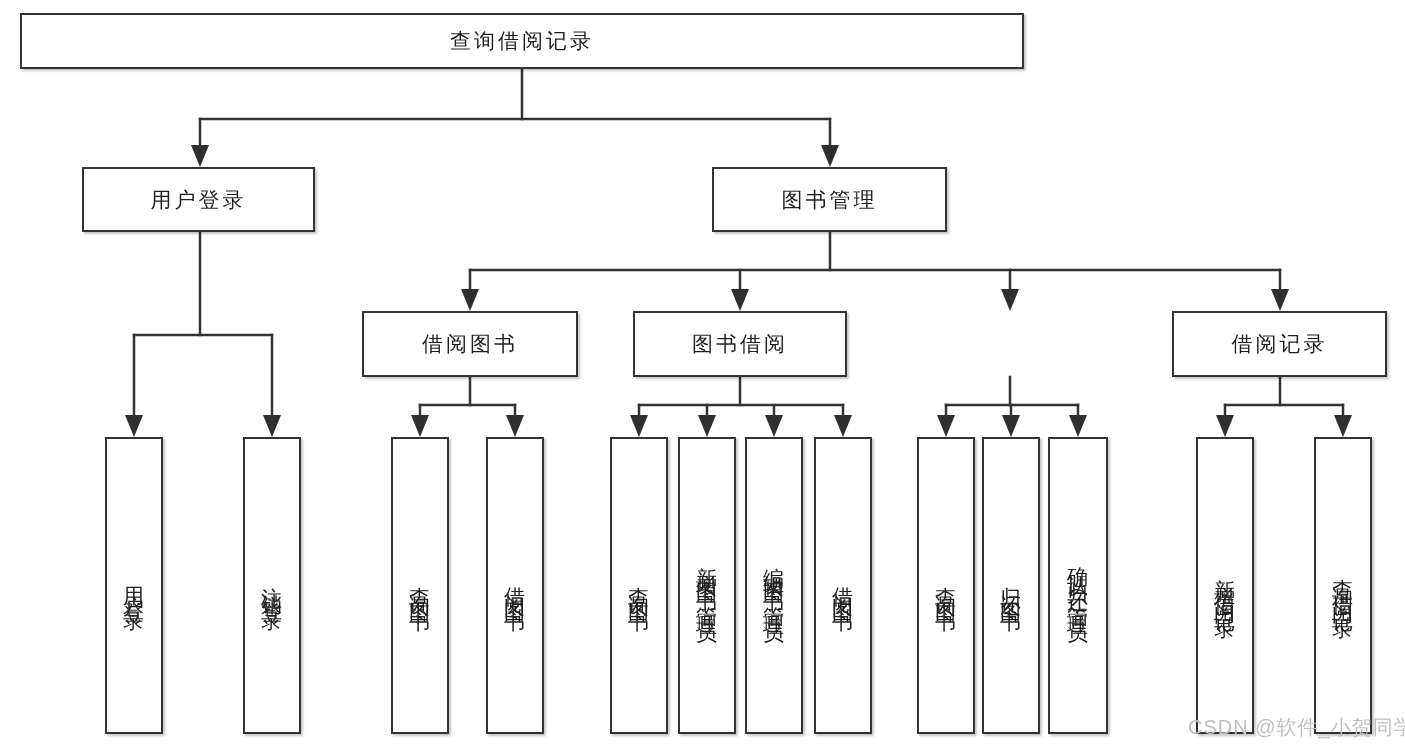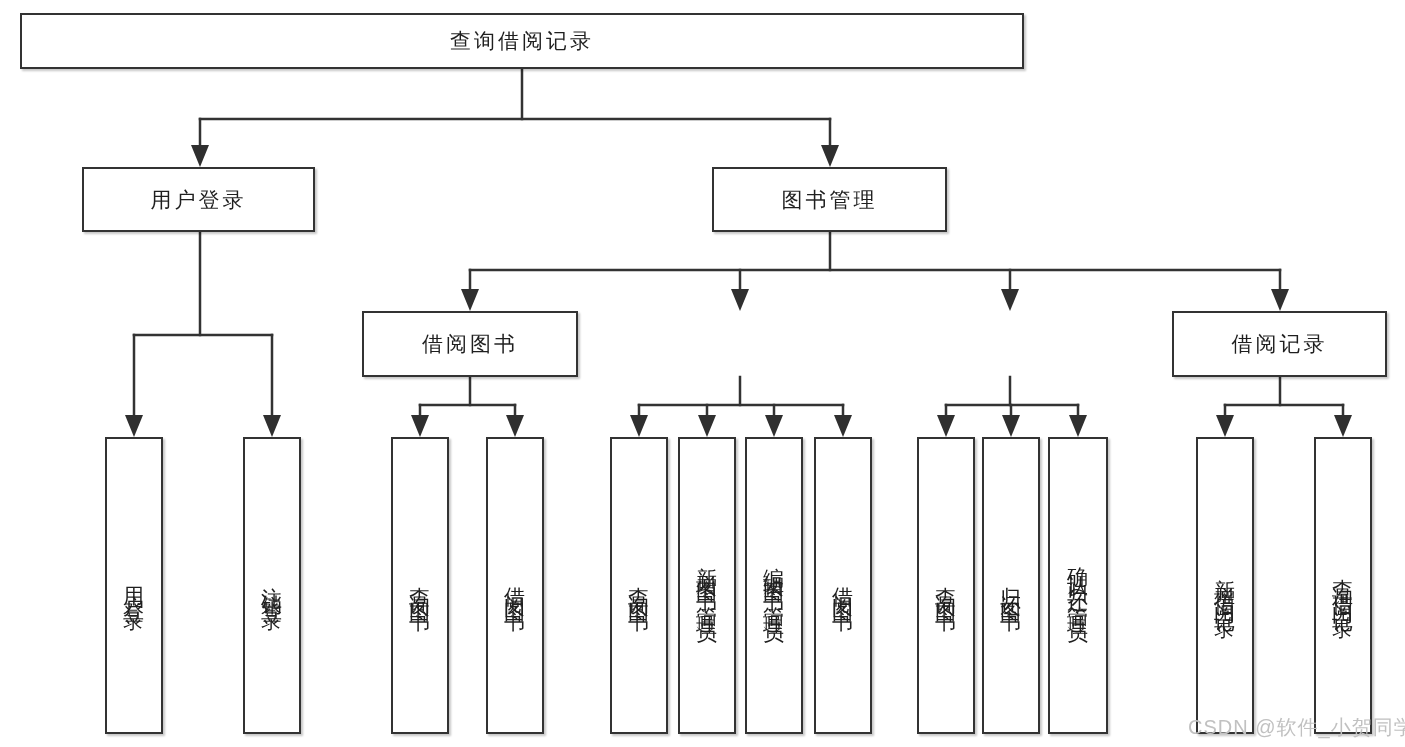--- a/index.html
+++ b/index.html
@@ -137,20 +137,23 @@
   <div class="node" style="left:82px; top:167px; width:233px; height:65px;">
     <span class="lbl">用户登录</span>
   </div>
   <div class="node" style="left:712px; top:167px; width:235px; height:65px;">
     <span class="lbl">图书管理</span>
   </div>
 
   <div class="node" style="left:362px; top:311px; width:216px; height:66px;">
     <span class="lbl">借阅图书</span>
   </div>
+  <div class="node" style="left:633px; top:311px; width:214px; height:66px;">
+    <span class="lbl">图书借阅</span>
+  </div>
   <div class="node" style="left:1172px; top:311px; width:215px; height:66px;">
     <span class="lbl">借阅记录</span>
   </div>
 
   <div class="node leaf" style="left:105px; width:58px;">
     <span class="lbl">用户登录</span>
   </div>
   <div class="node leaf" style="left:243px; width:58px;">
     <span class="lbl">注销登录</span>
   </div>

